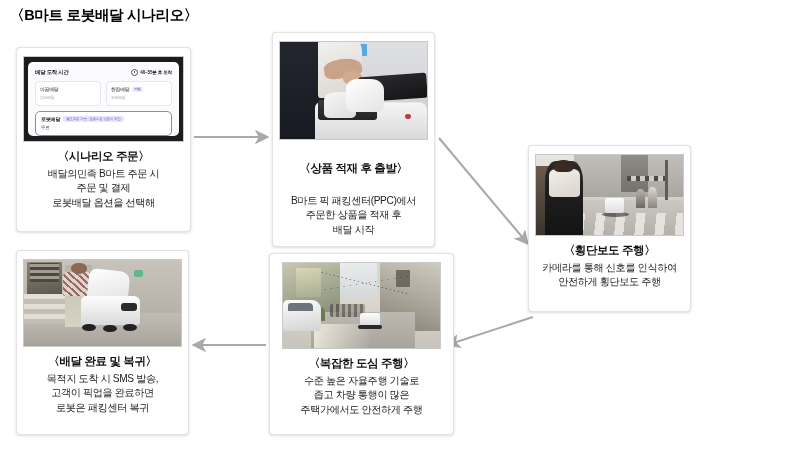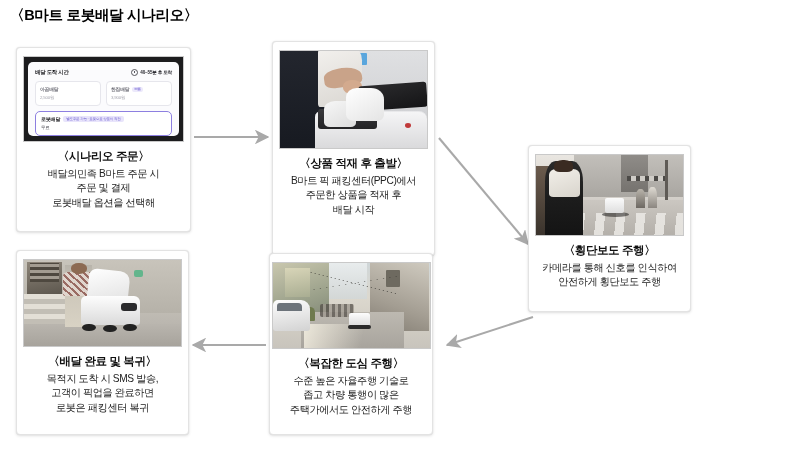--- a/index.html
+++ b/index.html
@@ -66,23 +66,23 @@
     line-height: 1.42;
     letter-spacing: -0.4px;
     color: #222222;
     text-align: center;
     margin-top: 3px;
   }
   .cap-body div { white-space: nowrap; }
 
   
   #card-order      { left: 16px;  top: 47px;  width: 175px; height: 185px; }
-  #card-load       { left: 272px; top: 41px;  width: 163px; height: 215px; }
+  #card-load       { left: 272px; top: 32px;  width: 163px; height: 215px; justify-content: space-between; }
   #card-crosswalk  { left: 528px; top: 145px; width: 163px; height: 167px; }
-  #card-urban      { left: 269px; top: 253px; width: 164px; height: 182px; }
+  #card-urban      { left: 269px; top: 253px; width: 185px; height: 182px; }
   #card-complete   { left: 16px;  top: 250px; width: 173px; height: 185px; }
 
   
   #card-order      .thumb { width: 161px; height: 86px; }
   #card-load       .thumb { width: 149px; height: 99px; }
   #card-crosswalk  .thumb { width: 149px; height: 82px; }
   #card-urban      .thumb { width: 159px; height: 87px; }
   #card-complete   .thumb { width: 159px; height: 88px; }
 
   

